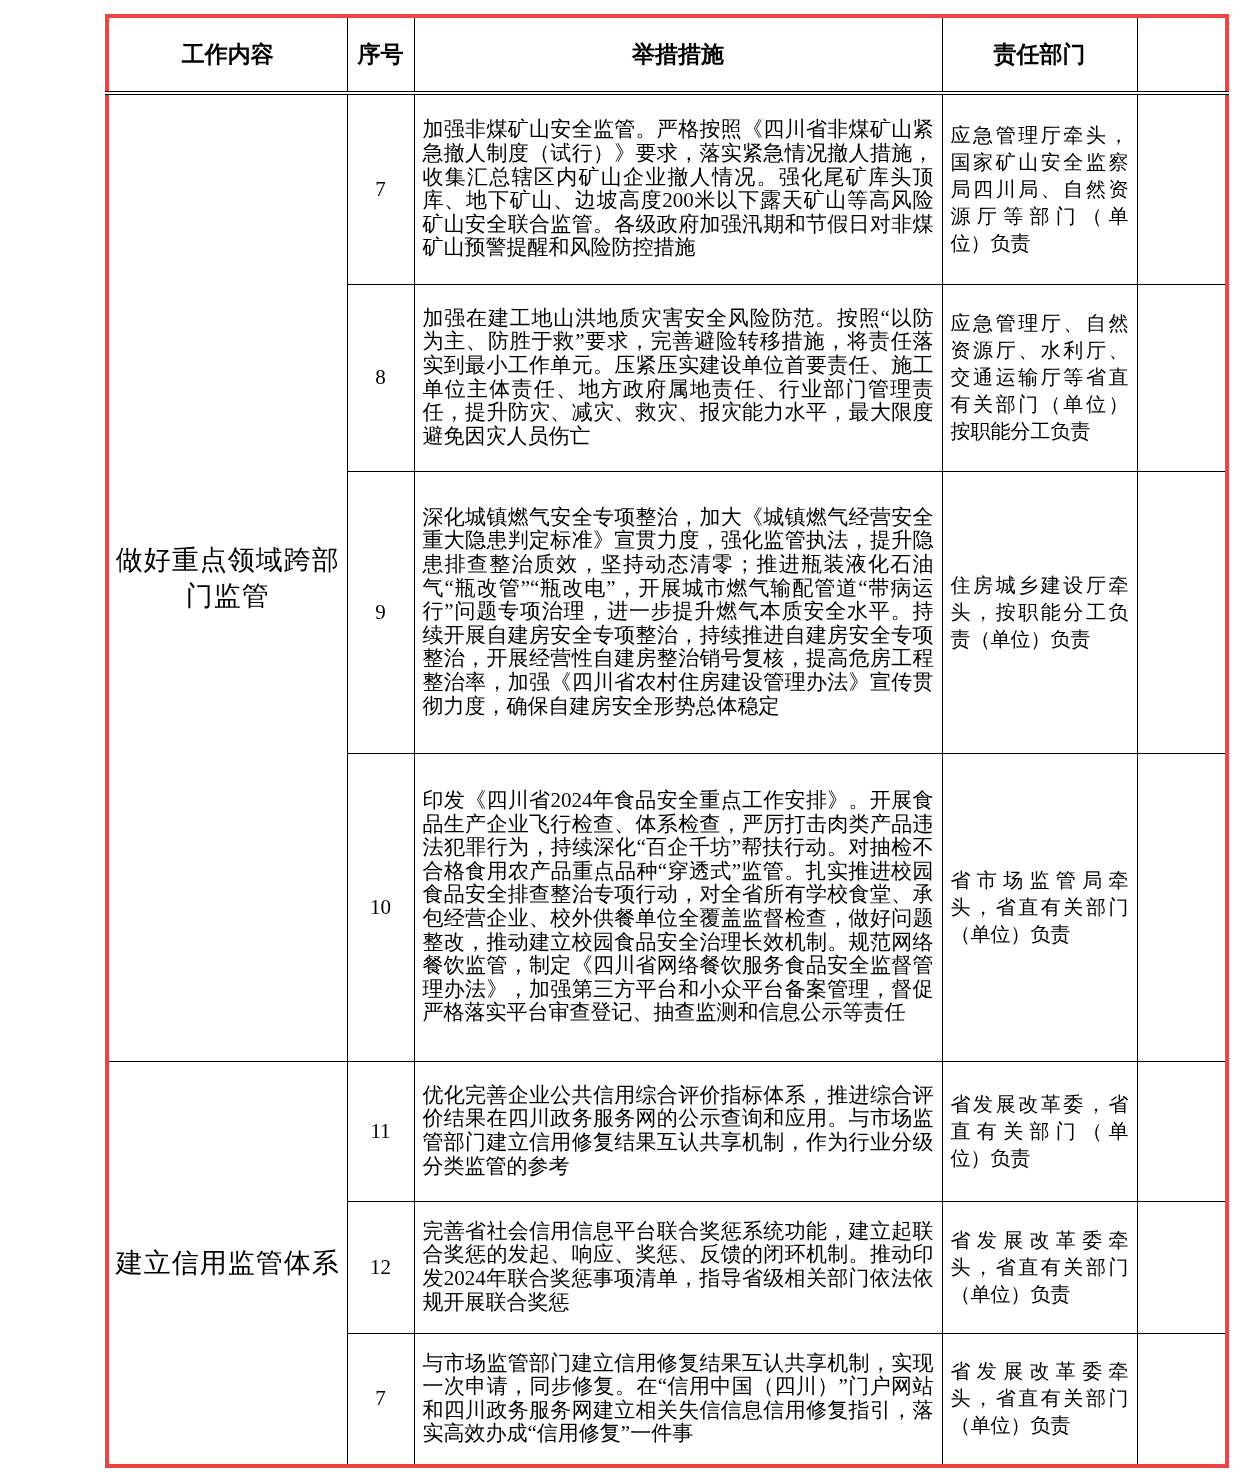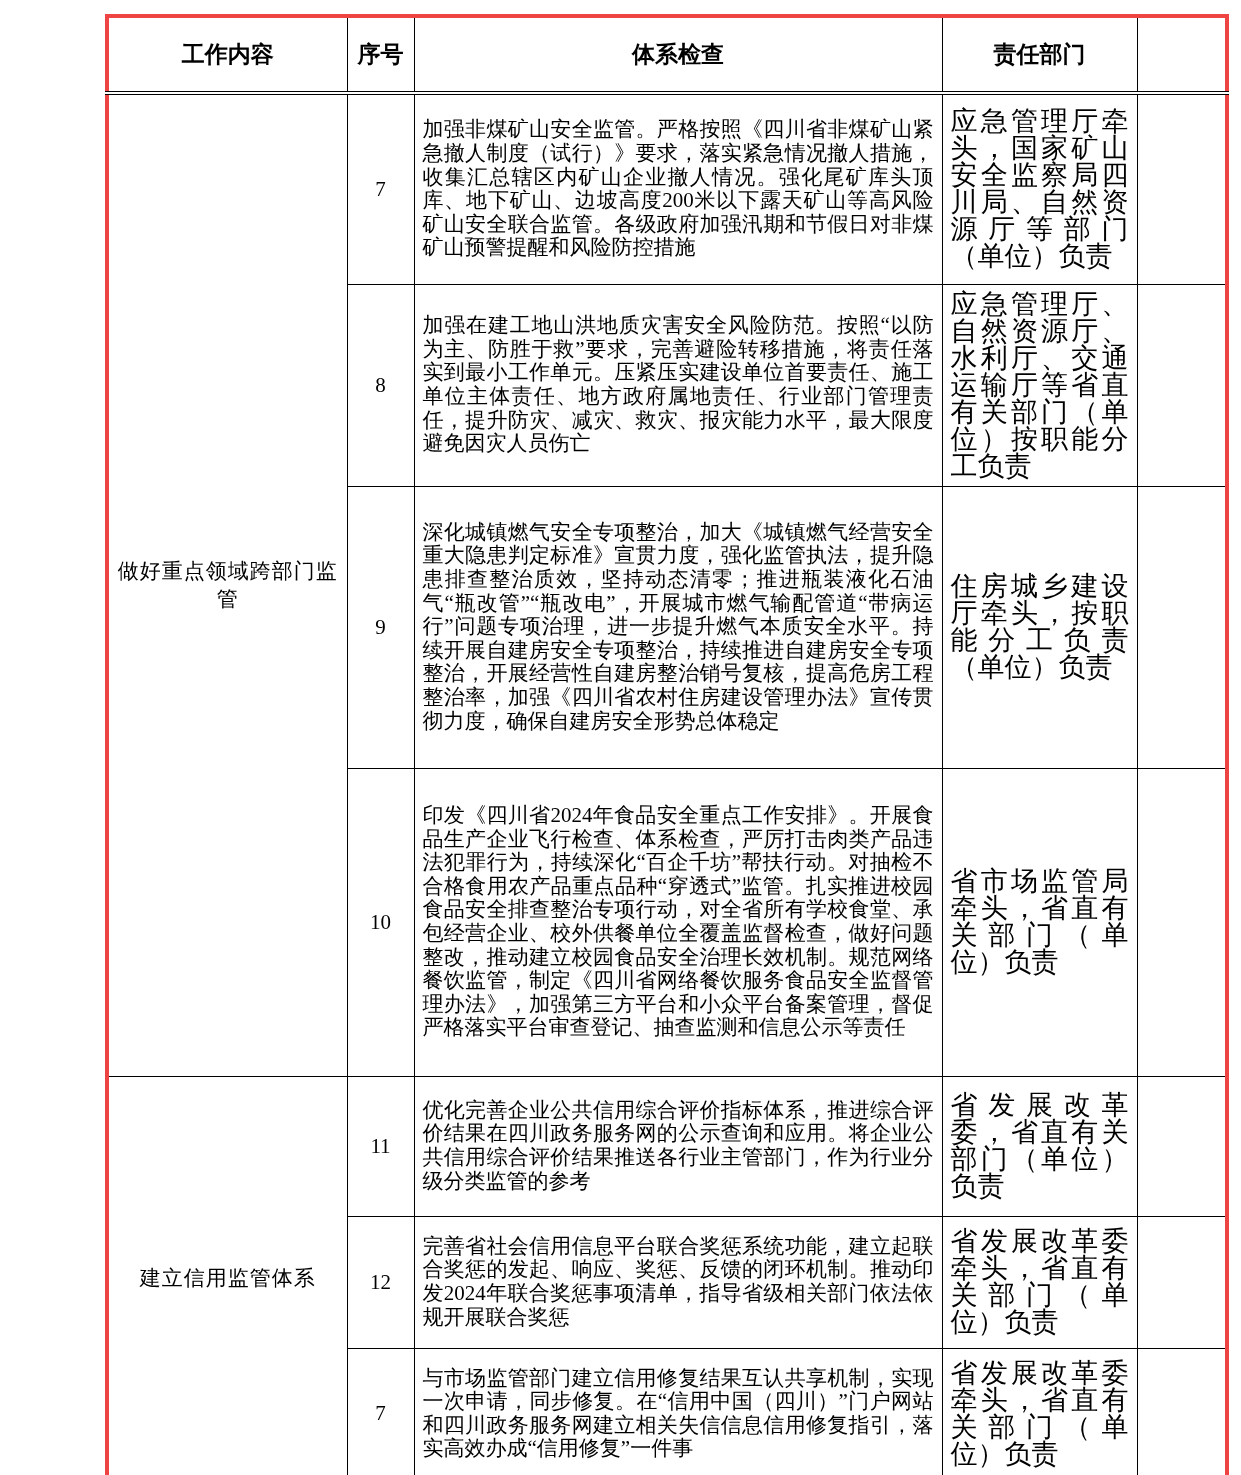--- a/index.html
+++ b/index.html
@@ -38,41 +38,41 @@
     font-size: 23px;
     text-align: center;
     vertical-align: middle;
     border-bottom: 4px double #000000;
     background: #ffffff;
   }
   
   td.group-cell {
     text-align: center;
     vertical-align: middle;
-    font-size: 21px;
+    font-size: 27px;
     padding: 18px 2px;
     letter-spacing: 1px;
   }
   td.no-cell {
     text-align: center;
     vertical-align: middle;
     font-size: 21px;
     padding: 0;
   }
   td.measure-cell {
     padding: 12px 8px;
     font-size: 21px;
     line-height: 23.6px;
     text-align: justify;
     text-justify: inter-ideograph;
     vertical-align: middle;
   }
   td.dept-cell {
     padding: 6px 8px;
-    font-size: 27px;
+    font-size: 20px;
     line-height: 27px;
     text-align: justify;
     text-justify: inter-ideograph;
     vertical-align: middle;
     margin-top: 22px;
   }
   td.empty-cell {
     padding: 0;
   }
   tr.r7  { height: 191px; }
@@ -92,21 +92,21 @@
       <col style="width:240px">
       <col style="width:67px">
       <col style="width:528px">
       <col style="width:195px">
       <col style="width:90px">
     </colgroup>
     <thead>
       <tr class="header-row">
         <th>工作内容</th>
         <th>序号</th>
-        <th>体系检查</th>
+        <th>举措措施</th>
         <th>责任部门</th>
         <th></th>
       </tr>
     </thead>
     <tbody>
 
       <tr class="r7">
         <td class="group-cell" rowspan="4">做好重点领域跨部门监管</td>
         <td class="no-cell">7</td>
         <td class="measure-cell">加强非煤矿山安全监管。严格按照《四川省非煤矿山紧急撤人制度（试行）》要求，落实紧急情况撤人措施，收集汇总辖区内矿山企业撤人情况。强化尾矿库头顶库、地下矿山、边坡高度200米以下露天矿山等高风险矿山安全联合监管。各级政府加强汛期和节假日对非煤矿山预警提醒和风险防控措施</td>
@@ -128,21 +128,21 @@
       <tr class="r10">
         <td class="no-cell">10</td>
         <td class="measure-cell">印发《四川省2024年食品安全重点工作安排》。开展食品生产企业飞行检查、体系检查，严厉打击肉类产品违法犯罪行为，持续深化“百企千坊”帮扶行动。对抽检不合格食用农产品重点品种“穿透式”监管。扎实推进校园食品安全排查整治专项行动，对全省所有学校食堂、承包经营企业、校外供餐单位全覆盖监督检查，做好问题整改，推动建立校园食品安全治理长效机制。规范网络餐饮监管，制定《四川省网络餐饮服务食品安全监督管理办法》，加强第三方平台和小众平台备案管理，督促严格落实平台审查登记、抽查监测和信息公示等责任</td>
         <td class="dept-cell">省市场监管局牵头，省直有关部门（单位）负责</td>
         <td class="empty-cell"></td>
       </tr>
 
       <tr class="r11">
         <td class="group-cell" rowspan="3">建立信用监管体系</td>
         <td class="no-cell">11</td>
-        <td class="measure-cell">优化完善企业公共信用综合评价指标体系，推进综合评价结果在四川政务服务网的公示查询和应用。将企业公共信用综合评价结果推送各行业主管部门，作为行业分级分类监管的参考</td>
+        <td class="measure-cell">优化完善企业公共信用综合评价指标体系，推进综合评价结果在四川政务服务网的公示查询和应用。与市场监管部门建立信用修复结果互认共享机制，作为行业分级分类监管的参考</td>
         <td class="dept-cell">省发展改革委，省直有关部门（单位）负责</td>
         <td class="empty-cell"></td>
       </tr>
       <tr class="r12">
         <td class="no-cell">12</td>
         <td class="measure-cell">完善省社会信用信息平台联合奖惩系统功能，建立起联合奖惩的发起、响应、奖惩、反馈的闭环机制。推动印发2024年联合奖惩事项清单，指导省级相关部门依法依规开展联合奖惩</td>
         <td class="dept-cell">省发展改革委牵头，省直有关部门（单位）负责</td>
         <td class="empty-cell"></td>
       </tr>
       <tr class="r13">

